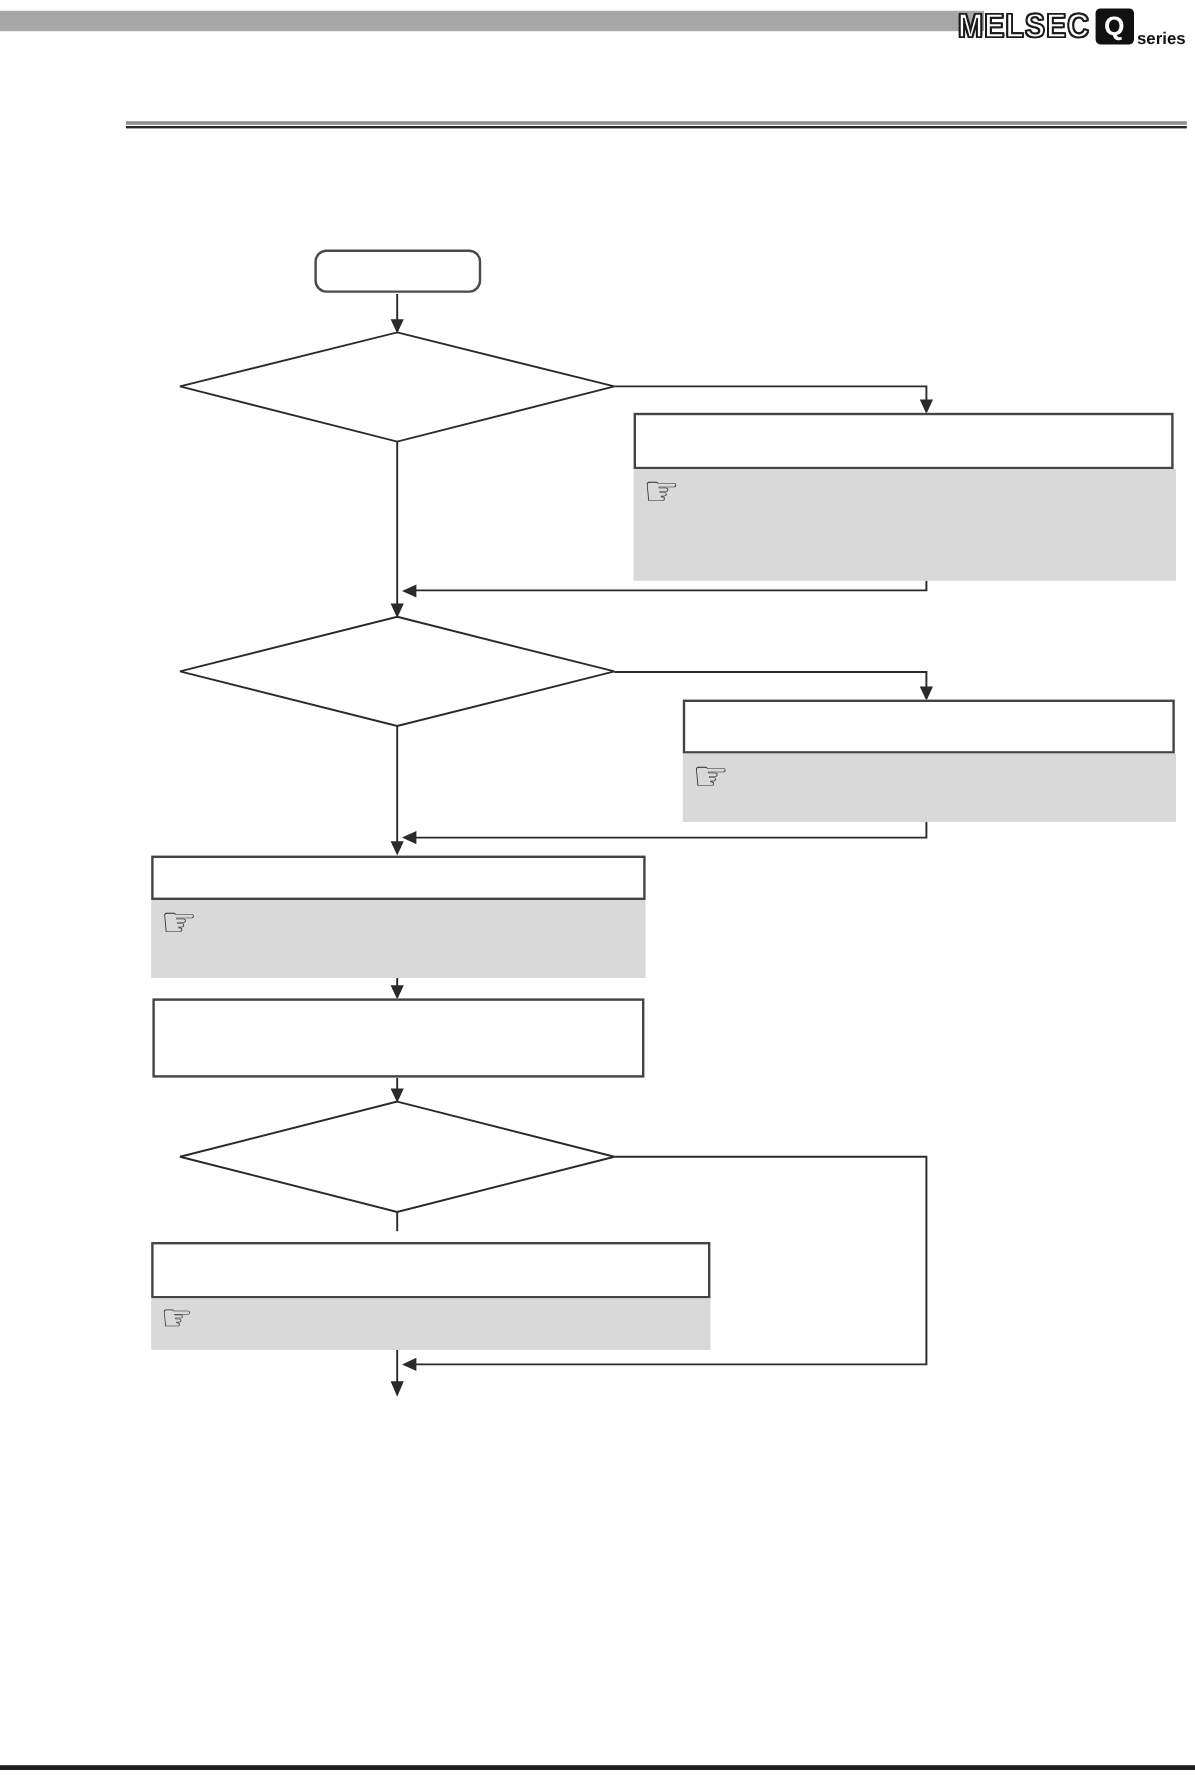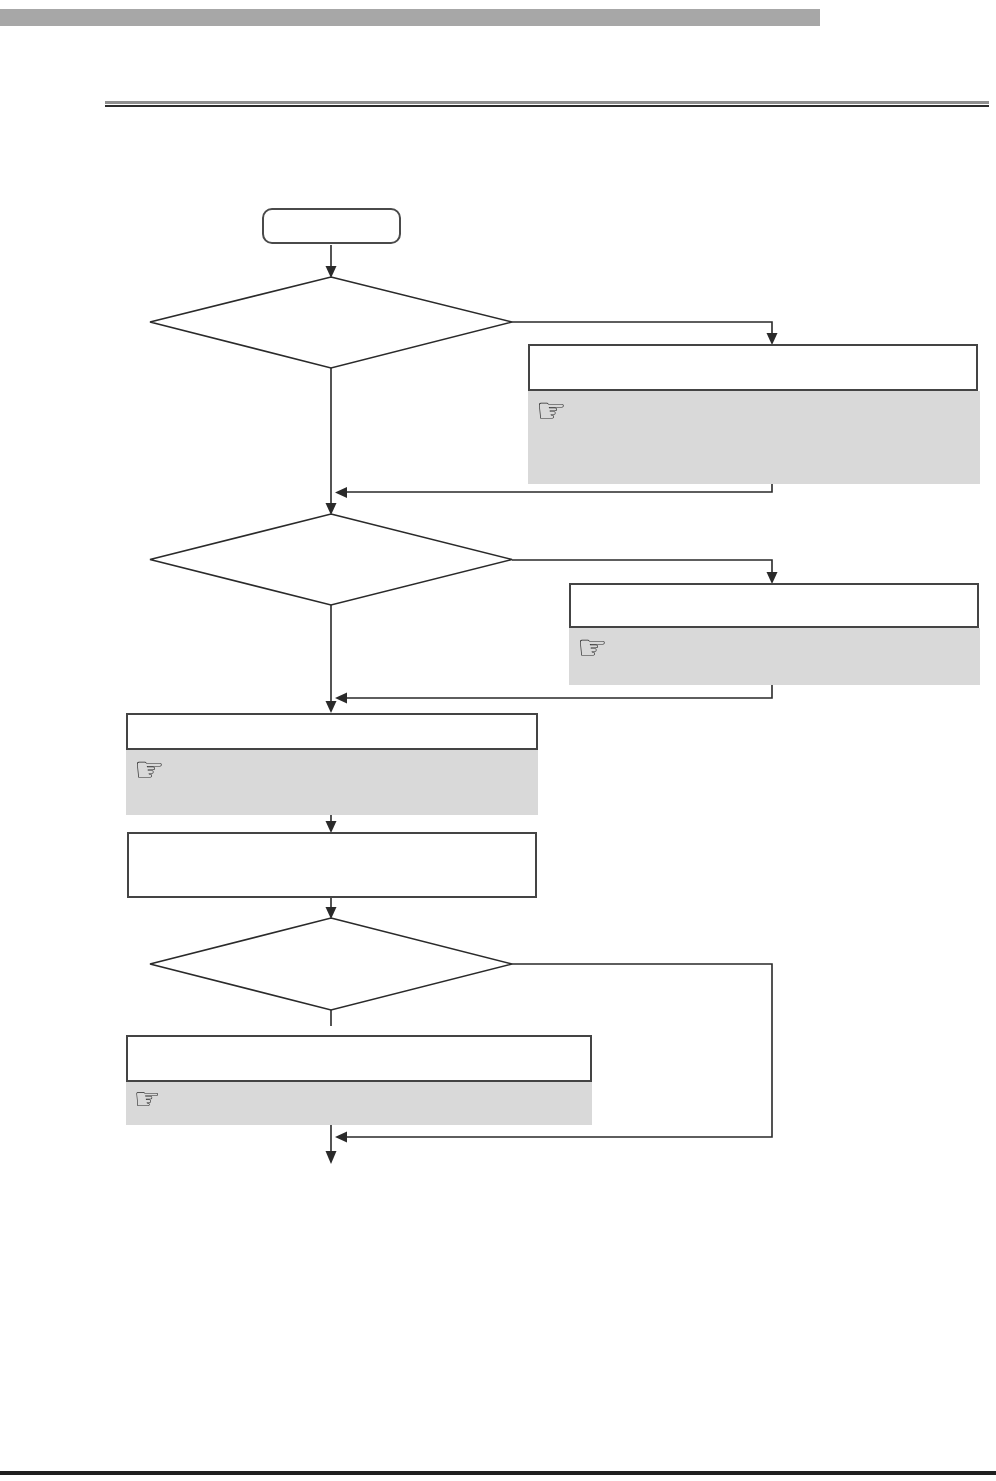--- a/index.html
+++ b/index.html
@@ -36,20 +36,27 @@
 
   
   .bottom-rule{position:absolute;left:0;top:1471px;width:996px;height:4px;background:#1f1f1f;}
 </style>
 </head>
 <body>
 
 <div class="page">
 
   <div class="topbar"></div>
+  <div class="logo">
+    <span class="logo-melsec">MELSEC</span>
+    <span class="logo-qbox">
+      <span class="logo-q">Q</span>
+    </span>
+    <span class="logo-series">series</span>
+  </div>
   <div class="header-rule">
     <div class="r1"></div>
     <div class="r2"></div>
   </div>
 
   <svg class="flow-svg" viewBox="0 0 996 1481">
     <g stroke="#2a2a2a" stroke-width="1.6" fill="none">
 
       <line x1="331" y1="245" x2="331" y2="268"></line>
 

